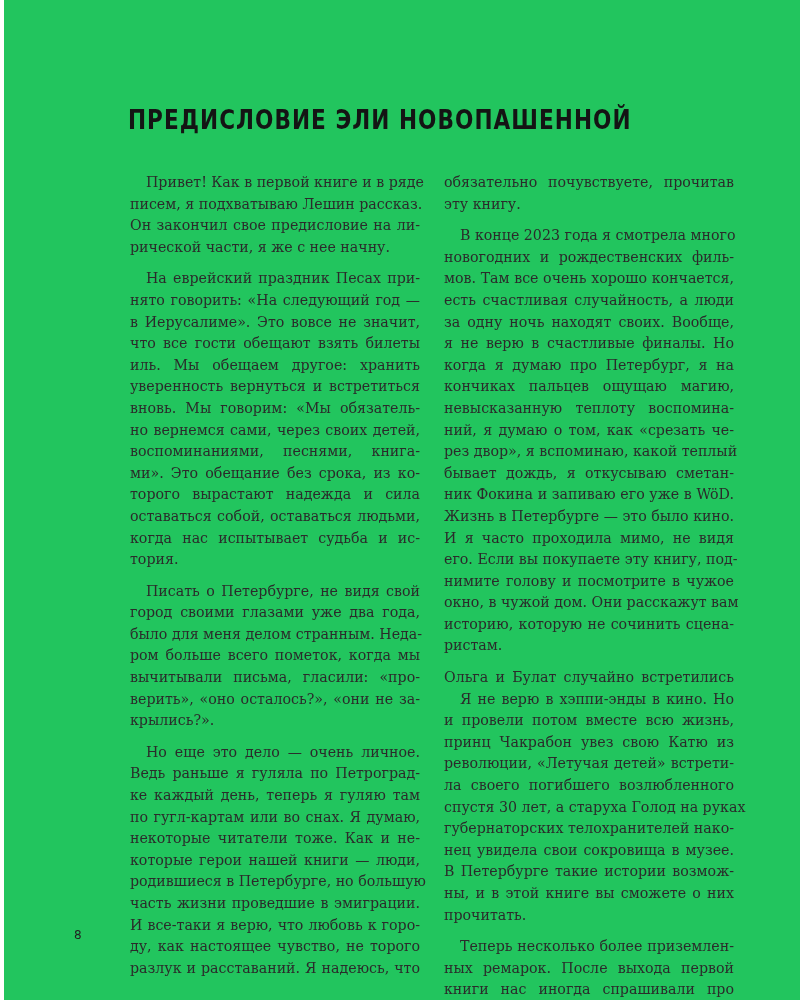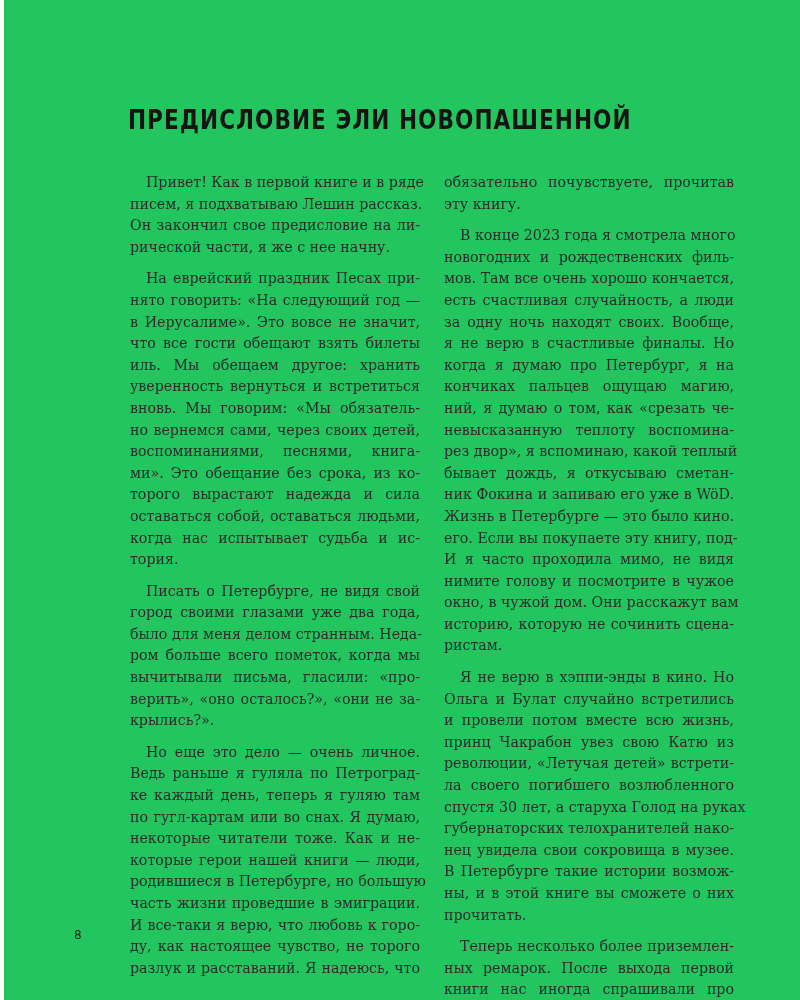--- a/index.html
+++ b/index.html
@@ -87,36 +87,36 @@
       </p>
       <p class="para">
         <span class="ln indent">В конце 2023 года я смотрела много</span>
         <span class="ln">новогодних и рождественских филь-</span>
         <span class="ln">мов. Там все очень хорошо кончается,</span>
         <span class="ln">есть счастливая случайность, а люди</span>
         <span class="ln">за одну ночь находят своих. Вообще,</span>
         <span class="ln">я не верю в счастливые финалы. Но</span>
         <span class="ln">когда я думаю про Петербург, я на</span>
         <span class="ln">кончиках пальцев ощущаю магию,</span>
+        <span class="ln">невысказанную теплоту воспомина-</span>
         <span class="ln">ний, я думаю о том, как «срезать че-</span>
-        <span class="ln">невысказанную теплоту воспомина-</span>
         <span class="ln">рез двор», я вспоминаю, какой теплый</span>
         <span class="ln">бывает дождь, я откусываю сметан-</span>
         <span class="ln">ник Фокина и запиваю его уже в WöD.</span>
         <span class="ln">Жизнь в Петербурге — это было кино.</span>
+        <span class="ln">И я часто проходила мимо, не видя</span>
         <span class="ln">его. Если вы покупаете эту книгу, под-</span>
-        <span class="ln">И я часто проходила мимо, не видя</span>
         <span class="ln">нимите голову и посмотрите в чужое</span>
         <span class="ln">окно, в чужой дом. Они расскажут вам</span>
         <span class="ln">историю, которую не сочинить сцена-</span>
         <span class="ln last">ристам.</span>
       </p>
       <p class="para">
+        <span class="ln">Ольга и Булат случайно встретились</span>
         <span class="ln indent">Я не верю в хэппи-энды в кино. Но</span>
-        <span class="ln">Ольга и Булат случайно встретились</span>
         <span class="ln">и провели потом вместе всю жизнь,</span>
         <span class="ln">принц Чакрабон увез свою Катю из</span>
         <span class="ln">революции, «Летучая детей» встрети-</span>
         <span class="ln">ла своего погибшего возлюбленного</span>
         <span class="ln">спустя 30 лет, а старуха Голод на руках</span>
         <span class="ln">губернаторских телохранителей нако-</span>
         <span class="ln">нец увидела свои сокровища в музее.</span>
         <span class="ln">В Петербурге такие истории возмож-</span>
         <span class="ln">ны, и в этой книге вы сможете о них</span>
         <span class="ln last">прочитать.</span>

